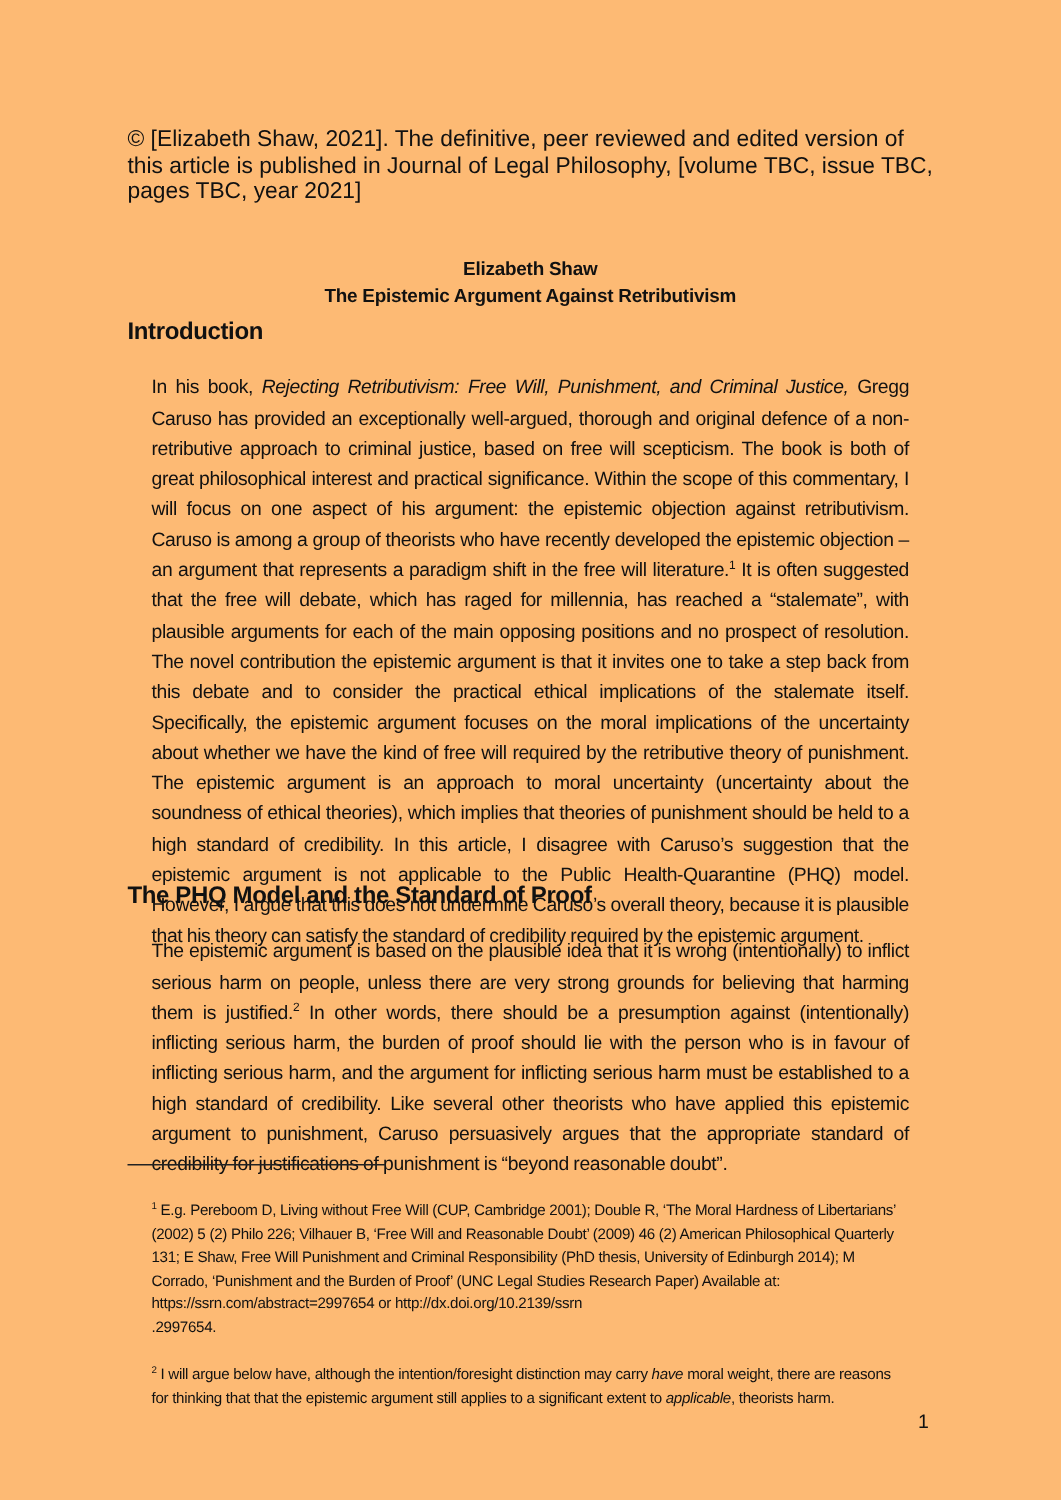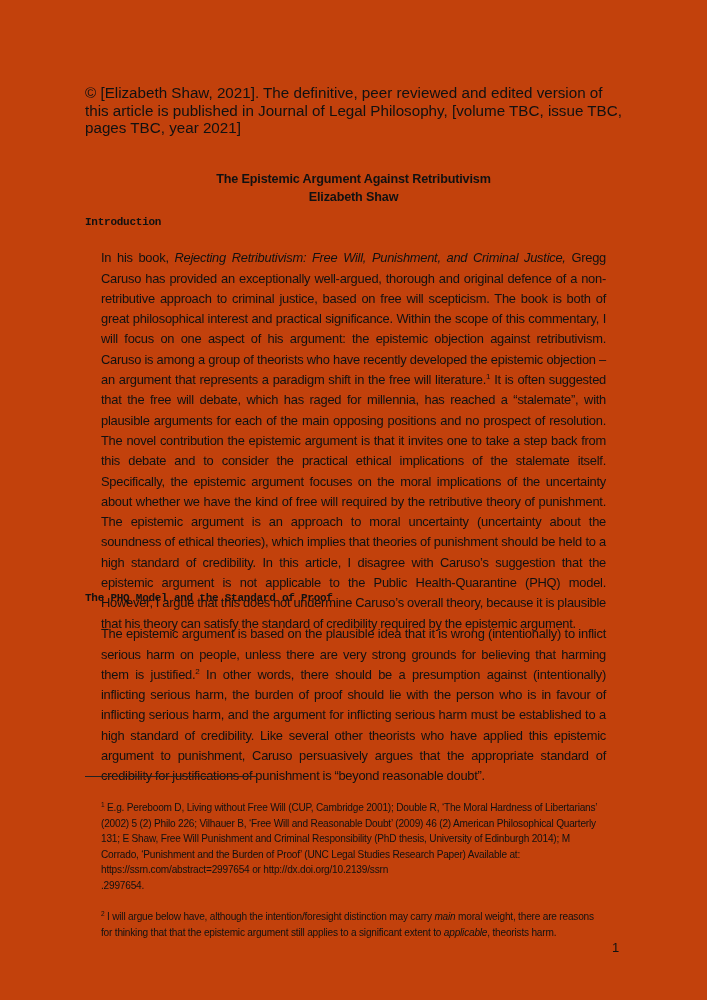--- a/index.html
+++ b/index.html
@@ -1,33 +1,33 @@
 <!DOCTYPE html>
 <html><head>
 <meta charset="utf-8">
 <style>
   html, body { margin: 0; padding: 0; background: #ffffff; }
   body { width: 707px; height: 1000px; position: relative; overflow: hidden; color: #111; }
-  .page { position: absolute; left: 0; top: 0; width: 707px; height: 1000px; background: #c2410c; }
+  .page { position: absolute; left: 0; top: 0; width: 707px; height: 1000px; background: #fdba74; }
   .copyright {
     position: absolute; left: 85px; top: 84px; width: 545px;
     font-family: "Liberation Sans", sans-serif; font-size: 15.2px; line-height: 17.6px;
     color: #111;
   }
   .title-block {
     position: absolute; left: 85px; top: 170px; width: 537px; text-align: center;
     font-family: "Liberation Sans", sans-serif; font-weight: bold; font-size: 12.6px; line-height: 18px;
     letter-spacing: -0.15px;
   }
   .body-text {
     font-family: "Liberation Sans", sans-serif; font-size: 12.9px; line-height: 20.3px;
     text-align: justify; letter-spacing: -0.25px; word-spacing: -0.3px;
   }
   .heading {
-    font-family: Liberation Mono, monospace; font-weight: bold; font-size: 11px; line-height: 20.3px;
+    font-family: Liberation Sans, sans-serif; font-weight: bold; font-size: 16px; line-height: 20.3px;
     letter-spacing: -0.25px;
   }
   .intro { position: absolute; left: 85px; top: 212px; width: 537px; }
   .phq { position: absolute; left: 85px; top: 588px; width: 537px; }
   p { margin: 16px; }
   i { font-style: italic; }
   sup { font-size: 8px; line-height: 0; vertical-align: 5px; }
   .fn-rule { position: absolute; left: 85px; top: 776px; width: 172px; height: 1px; background: #222; }
   .footnotes {
     position: absolute; left: 85px; top: 784px; width: 537px;
@@ -41,35 +41,35 @@
   }
 </style>
 </head>
 <body>
 
 <div class="page">
 
   <div class="copyright">© [Elizabeth Shaw, 2021]. The definitive, peer reviewed and edited version of this article is published in Journal of Legal Philosophy, [volume TBC, issue TBC, pages TBC, year 2021]</div>
 
   <div class="title-block">
+    <div>Elizabeth Shaw</div>
     <div>The Epistemic Argument Against Retributivism</div>
-    <div>Elizabeth Shaw</div>
   </div>
 
   <div class="intro">
     <div class="heading">Introduction</div>
     <p class="body-text"><span>In his book, </span><i>Rejecting Retributivism: Free Will, Punishment, and Criminal Justice,</i><span> Gregg Caruso has provided an exceptionally well-argued, thorough and original defence of a non-retributive approach to criminal justice, based on free will scepticism. The book is both of great philosophical interest and practical significance. Within the scope of this commentary, I will focus on one aspect of his argument: the epistemic objection against retributivism. Caruso is among a group of theorists who have recently developed the epistemic objection – an argument that represents a paradigm shift in the free will literature.</span><sup>1</sup><span> It is often suggested that the free will debate, which has raged for millennia, has reached a “stalemate”, with plausible arguments for each of the main opposing positions and no prospect of resolution. The novel contribution the epistemic argument is that it invites one to take a step back from this debate and to consider the practical ethical implications of the stalemate itself. Specifically, the epistemic argument focuses on the moral implications of the uncertainty about whether we have the kind of free will required by the retributive theory of punishment. The epistemic argument is an approach to moral uncertainty (uncertainty about the soundness of ethical theories), which implies that theories of punishment should be held to a high standard of credibility. In this article, I disagree with Caruso’s suggestion that the epistemic argument is not applicable to the Public Health-Quarantine (PHQ) model. However, I argue that this does not undermine Caruso’s overall theory, because it is plausible that his theory can satisfy the standard of credibility required by the epistemic argument.</span></p>
   </div>
 
   <div class="phq">
     <div class="heading">The PHQ Model and the Standard of Proof</div>
     <p class="body-text"><span>The epistemic argument is based on the plausible idea that it is wrong (intentionally) to inflict serious harm on people, unless there are very strong grounds for believing that harming them is justified.</span><sup>2</sup><span> In other words, there should be a presumption against (intentionally) inflicting serious harm, the burden of proof should lie with the person who is in favour of inflicting serious harm, and the argument for inflicting serious harm must be established to a high standard of credibility. Like several other theorists who have applied this epistemic argument to punishment, Caruso persuasively argues that the appropriate standard of credibility for justifications of punishment is “beyond reasonable doubt”.</span></p>
   </div>
 
   <div class="fn-rule"></div>
 
   <div class="footnotes">
     <p><sup>1</sup><span> E.g. Pereboom D, Living without Free Will (CUP, Cambridge 2001); Double R, ‘The Moral Hardness of Libertarians’ (2002) 5 (2) Philo 226; Vilhauer B, ‘Free Will and Reasonable Doubt’ (2009) 46 (2) American Philosophical Quarterly 131; E Shaw, Free Will Punishment and Criminal Responsibility (PhD thesis, University of Edinburgh 2014); M Corrado, ‘Punishment and the Burden of Proof’ (UNC Legal Studies Research Paper) Available at: https://ssrn.com/abstract=2997654 or http://dx.doi.org/10.2139/ssrn</span><br><span>.2997654.</span></p>
-    <p><sup>2</sup><span> I will argue below have, although the intention/foresight distinction may carry </span><i>main</i><span> moral weight, there are reasons for thinking that that the epistemic argument still applies to a significant extent to </span><i>applicable</i><span>, theorists harm.</span></p>
+    <p><sup>2</sup><span> I will argue below have, although the intention/foresight distinction may carry </span><i>have</i><span> moral weight, there are reasons for thinking that that the epistemic argument still applies to a significant extent to </span><i>applicable</i><span>, theorists harm.</span></p>
   </div>
 
   <div class="page-number">1</div>
 </div>
 
 </body></html>

